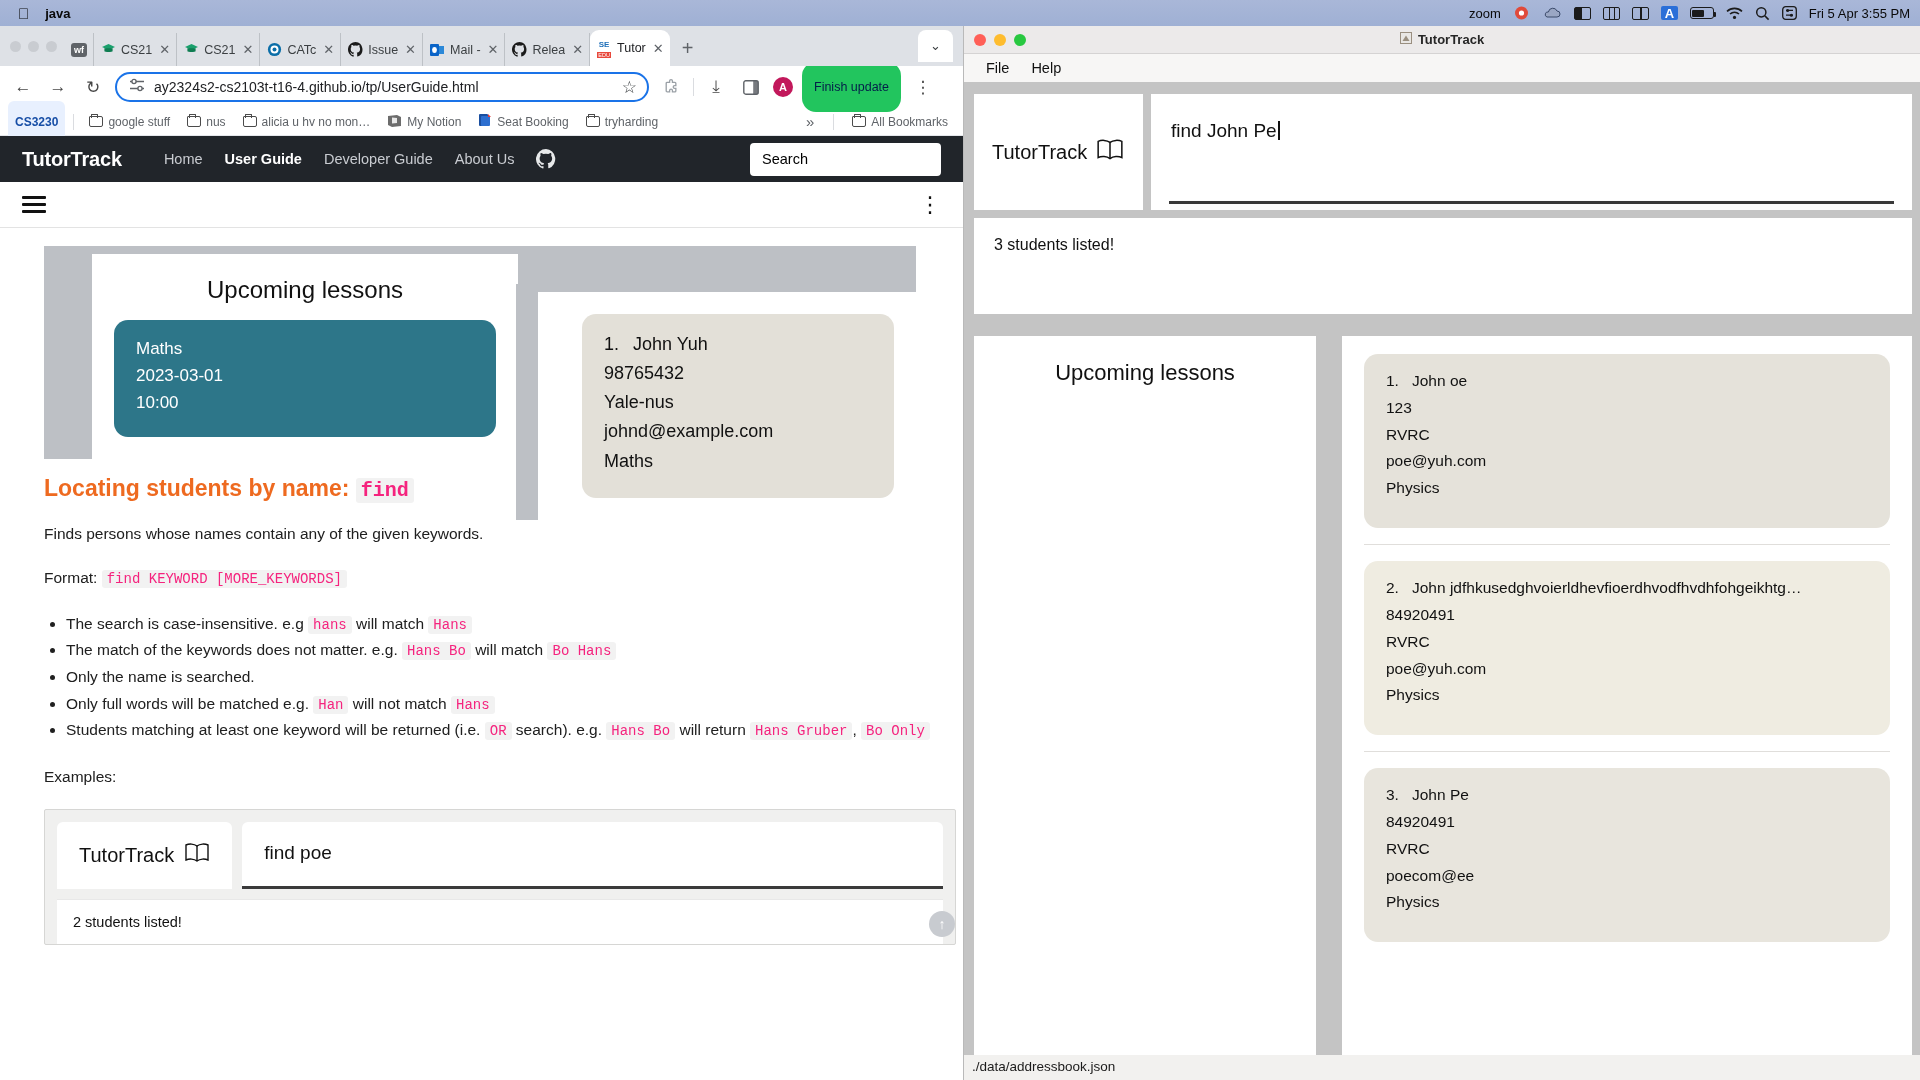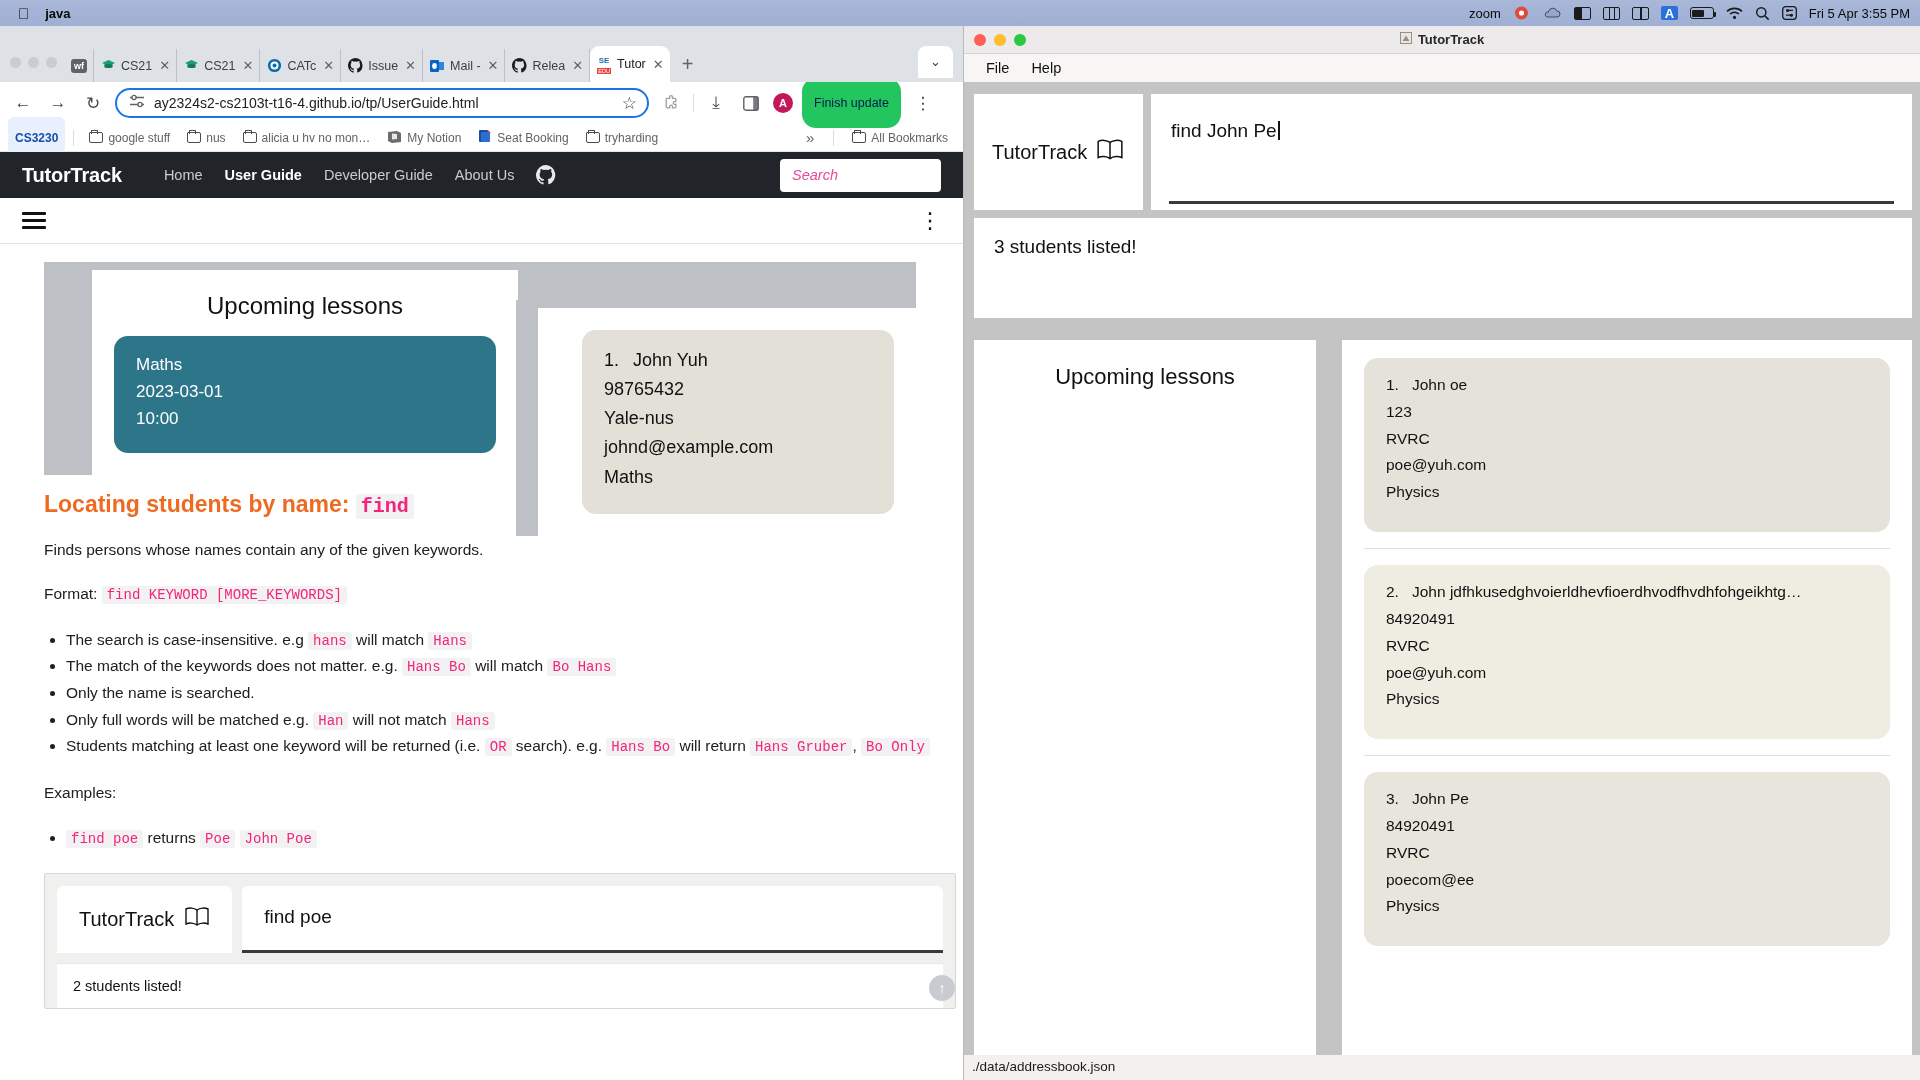--- a/index.html
+++ b/index.html
@@ -34,21 +34,21 @@
   .batt { width:24px; height:12px; border:1.5px solid #1b1b1b; border-radius:3px; position:relative;}
   .batt::before{content:"";position:absolute;left:1.5px;top:1.5px;bottom:1.5px;width:12px;background:#1b1b1b;border-radius:1px;}
   .batt::after{content:"";position:absolute;right:-3.5px;top:3.5px;width:2px;height:5px;background:#1b1b1b;border-radius:0 1px 1px 0;}
 
   
   #chrome {
     position: absolute; left: 0; top: 26px; width: 963px; height: 1054px;
     background: #ffffff; overflow: hidden;
   }
   #tabstrip {
-    height: 56px; background: #dee1e6;
+    height: 40px; background: #dee1e6;
     display: flex; align-items: flex-end; padding-left: 6px; position: relative;
   }
   .winbtns { display:flex; gap:7px; align-items:center; height:40px; padding: 0 8px 0 4px; }
   .winbtns i { width:11px; height:11px; border-radius:50%; background:#c9ccd1; display:block;}
   .tab {
     height: 33px; min-width: 34px; display:flex; align-items:center;
     padding: 0 6px; font-size: 12.5px; color:#3c4043; gap:5px;
     border-right: 1px solid #bdc1c6; position: relative;
   }
   .tab .favicon { width:16px; height:16px; flex:0 0 16px; display:flex; align-items:center; justify-content:center; font-size:12px;}
@@ -93,22 +93,22 @@
   #page { height: 915px; overflow:hidden; position:relative; background:#fff; }
   #sitenav {
     height: 46px; background:#21252a; display:flex; align-items:center;
     padding: 0 22px; gap: 0; color:#fff;
   }
   #sitenav .brand { font-size:20px; font-weight:bold; margin-right:42px; letter-spacing:-0.2px;}
   #sitenav .navlink { font-size:14.5px; color:#c9ccd1; margin-right:22px; white-space:nowrap;}
   #sitenav .navlink.current { color:#fff; font-weight:bold; }
   #sitenav .ghicon { width:20px;height:20px; }
   #searchbox {
-    margin-left:auto; width:161px; height:33px; background:#fff; border-radius:4px;
-    display:flex; align-items:center; padding:0 12px; color:#ec4899; font-size:14.5px;font-style:italic;
+    margin-left:auto; width:191px; height:33px; background:#fff; border-radius:4px;
+    display:flex; align-items:center; padding:0 12px; color:#000000; font-size:14.5px;
   }
   #pagebar {
     height: 46px; background:#fff; border-bottom:1px solid #e3e3e3;
     display:flex; align-items:center; padding: 0 22px; justify-content:space-between;
   }
   .hamburger { width:24px; }
   .hamburger i { display:block; height:3px; background:#111; margin:4px 0; border-radius:1px;}
   .kebab { font-size:22px; color:#111; letter-spacing:0; line-height:0.5; }
 
   #content { padding: 18px 0 0 44px; position:relative; }
@@ -190,21 +190,21 @@
   .approw1 { display:flex; gap:8px; }
   .app-brand {
     background:#fff; width:133px; padding: 26px 18px; font-size:20px; color:#111;
     display:flex; align-items:center; gap:9px; height:64px; box-sizing:content-box;
   }
   .app-cmdbox { background:#fff; flex:1; padding: 26px 20px 18px; position:relative; }
   .app-cmdbox .txt { font-size:19px; color:#111; }
   .app-cmdbox .caret { display:inline-block; width:2px; height:19px; background:#111;
                        vertical-align:-3px; margin-left:1px;}
   .app-cmdbox .underline { position:absolute; left:18px; right:18px; bottom:6px; height:3px; background:#3a3a3a;}
-  .app-feedback { background:#fff; margin-top:8px; padding: 18px 20px 60px; font-size:19px; color:#111; }
+  .app-feedback { background:#fff; margin-top:8px; padding: 18px 20px 60px; font-size:16px; color:#111; }
   .approw2 { display:flex; gap:26px; margin-top:22px; flex:1; }
   .app-lessons { background:#fff; width:342px; padding: 24px 0; }
   .app-lessons .h { font-size:22px; text-align:center; color:#111;}
   .app-persons { background:#fff; flex:1; padding: 18px 0 0; overflow:hidden; }
   .pcard {
     border-radius:14px; margin: 0 22px 0 22px; padding: 14px 22px 26px;
     font-size:15.5px; line-height:1.73; color:#111;
   }
   .pcard .row1 { display:flex; }
   .pcard .num { width:26px; flex:0 0 26px; }
@@ -515,23 +515,20 @@
           <code>find KEYWORD [MORE_KEYWORDS]</code>
         </p>
         <ul id="bullets">
             <li><span>The search is case-insensitive. e.g </span><code>hans</code><span> will match </span><code>Hans</code></li>
             <li><span>The match of the keywords does not matter. e.g. </span><code>Hans Bo</code><span> will match </span><code>Bo Hans</code></li>
             <li><span>Only the name is searched.</span></li>
             <li><span>Only full words will be matched e.g. </span><code>Han</code><span> will not match </span><code>Hans</code></li>
             <li><span>Students matching at least one keyword will be returned (i.e. </span><code>OR</code><span> search). e.g. </span><code>Hans Bo</code><span> will return </span><code>Hans Gruber</code><span>, </span><code>Bo Only</code></li>
           </ul>
         <p>Examples:</p>
-        <ul id="examples">
-            <li><code>find poe</code><span> returns </span><code>Poe</code><span> </span><code>John Poe</code></li>
-          </ul>
 
         <div class="inlinewin">
           <div class="top">
             <div class="iw-brand">
               <span>TutorTrack</span>
               <span>
                 <svg width="26" height="22" viewBox="0 0 26 22">
                     <path d="M13 4c-3-2.4-8-2.4-11-1v15c3-1.4 8-1.4 11 1 3-2.4 8-2.4 11-1V3c-3-1.4-8-1.4-11 1z" fill="none" stroke="#111" stroke-width="1.4"></path>
                     <path d="M13 4v15" stroke="#111" stroke-width="1.4"></path>
                   </svg>

